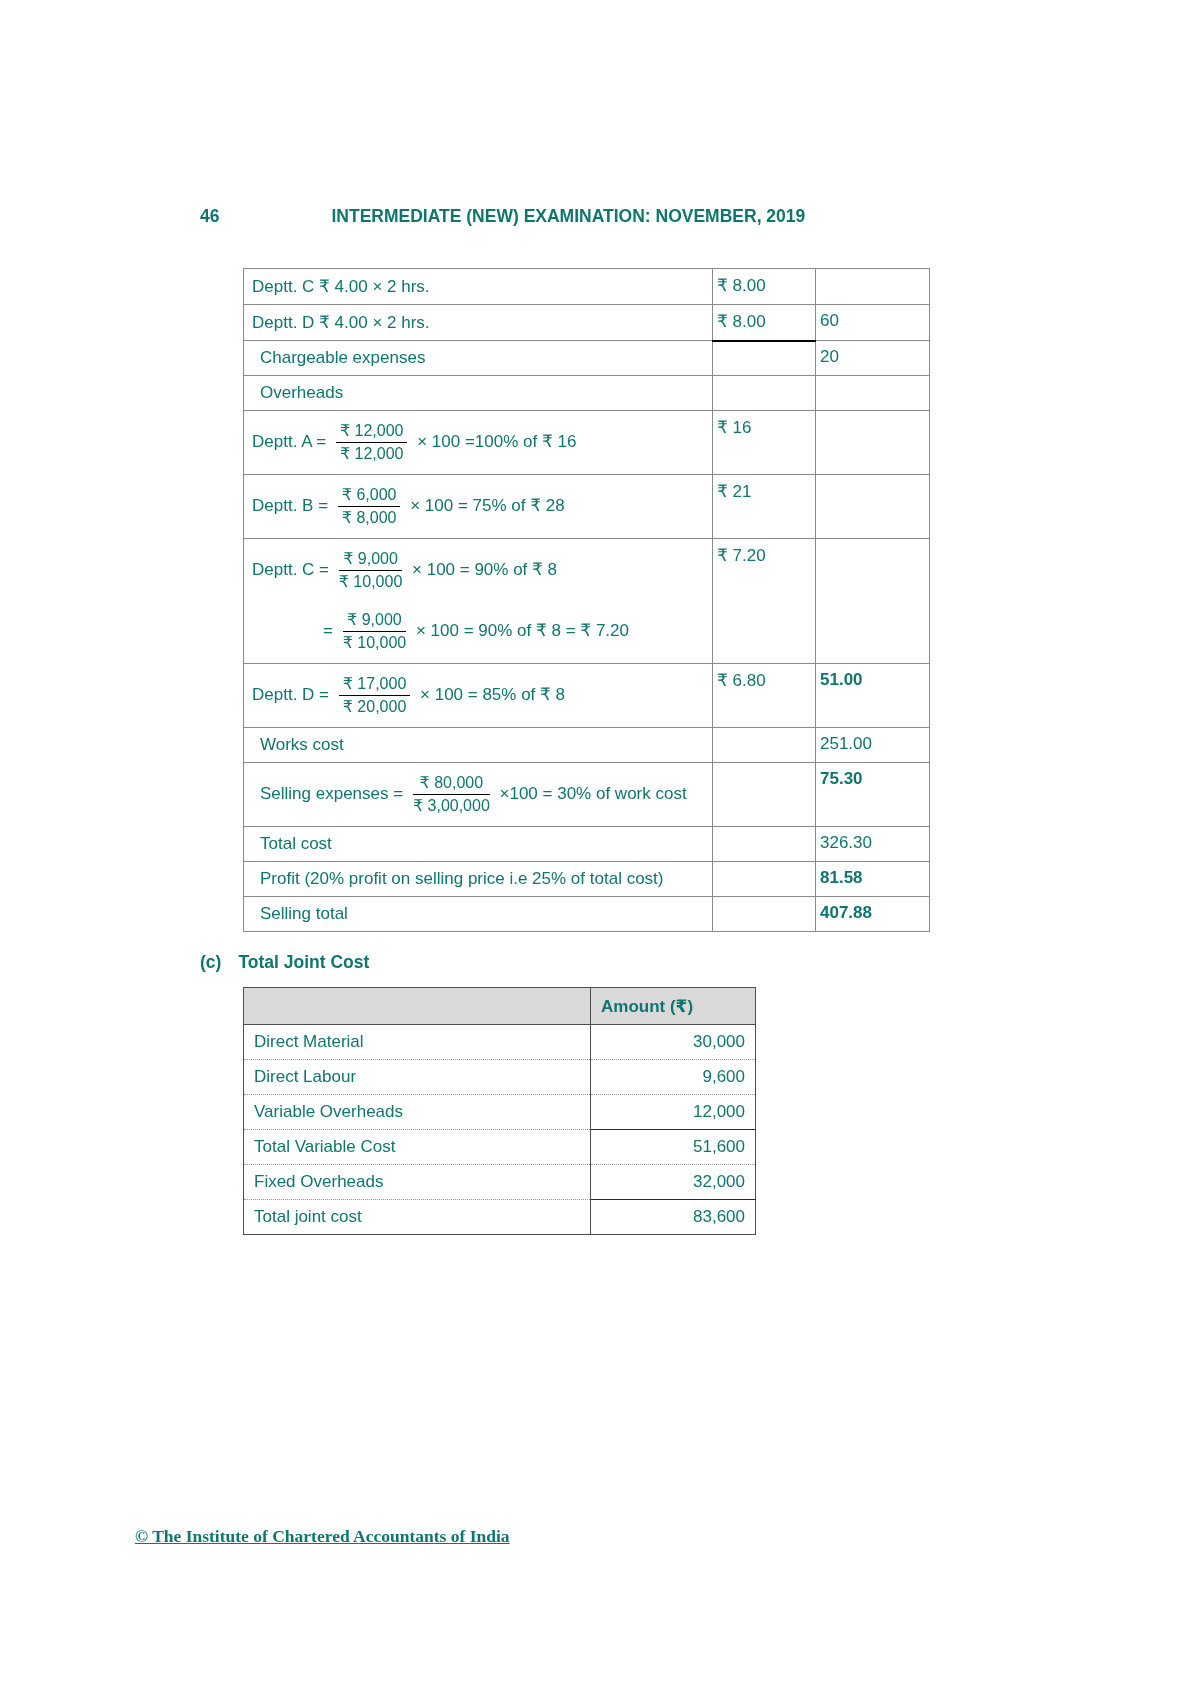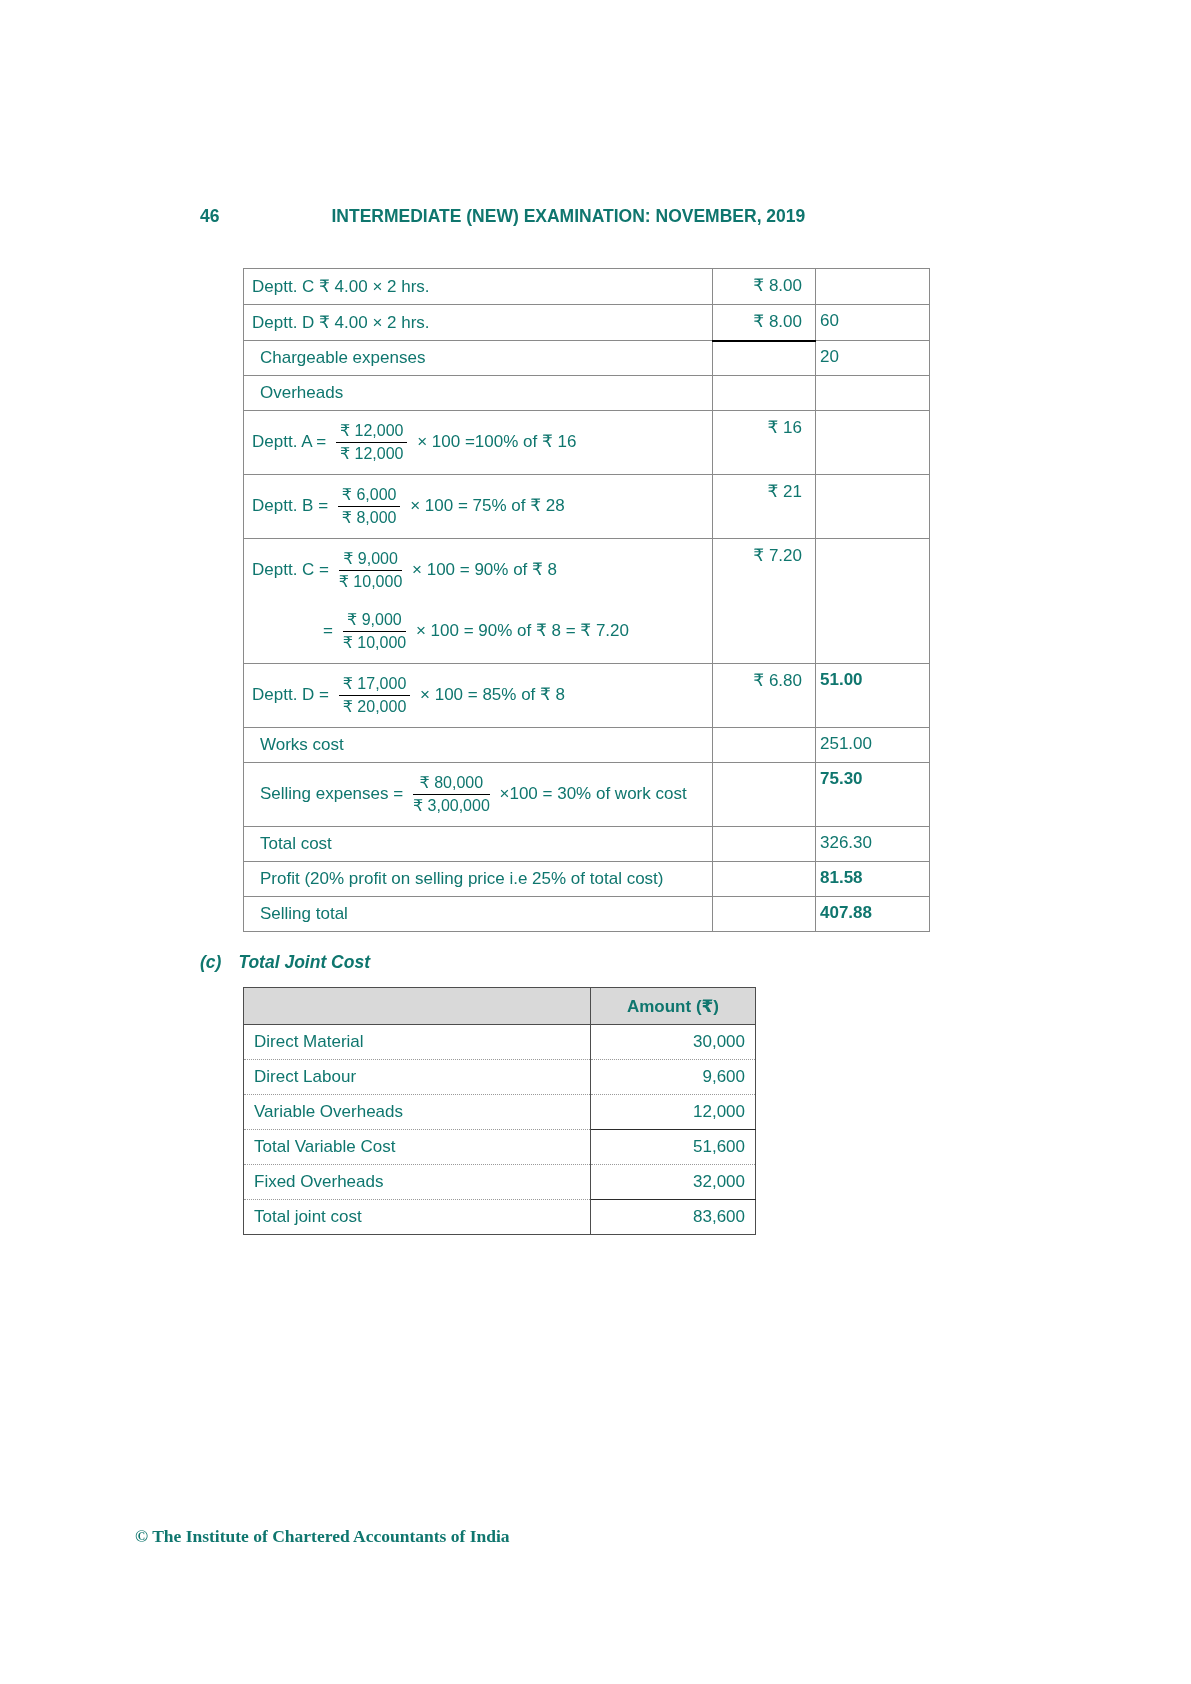--- a/index.html
+++ b/index.html
@@ -18,64 +18,64 @@
 
   
   table.cost-table {
     margin-left:243px; width:686px;
     border-collapse:collapse; font-size:17px; table-layout:fixed;
   }
   table.cost-table td { border:1px solid #8a8a8a; vertical-align:top; }
   table.cost-table { border:1px solid #5a5a5a; }
   td.c-label   { width:469px; padding:5px 8px; }
   td.c-label.ind { padding-left:16px; }
-  td.c-col2    { width:103px; text-align:right; padding:6px 13px 5px 4px; }
+  td.c-col2    { width:103px; padding:6px 13px 5px 4px; }
   td.c-col3    { width:114px; padding:6px 9px 5px 4px; }
   td.c-col2.sumline { border-bottom:2px solid #000; }
   td.bold { font-weight:bold; }
   .label-line { padding:2px 0; }
   .label-line.indent { padding-left:71px; margin-top:8px; }
   .frac {
     display:inline-block; vertical-align:middle; text-align:center;
     margin:3px 5px; font-size:16px; line-height:1.25;
   }
   .frac .num { display:block; border-bottom:1px solid #000; padding:0 4px 1px; }
   .frac .den { display:block; padding-top:1px; }
 
   
   .section-heading {
-    margin:20px 0 14px 200px; font-weight:bold; font-size:17.5px;font-style:italic;
+    margin:20px 0 14px 200px; font-weight:bold; font-size:17.5px;
   }
   .section-heading .sec-title { margin-left:17px; }
 
   
   table.joint-table {
     margin-left:243px; width:512px;
     border-collapse:collapse; font-size:17px; table-layout:fixed;
     border:1px solid #4d4d4d;
   }
   table.joint-table th, table.joint-table td {
     border-left:1px solid #4d4d4d; border-right:1px solid #4d4d4d;
   }
   table.joint-table thead th {
     background:#d9d9d9; border-bottom:1px solid #4d4d4d;
     font-weight:bold; padding:7px 10px; height:37px;
   }
   th.j-h-label { width:347px; }
-  th.j-h-amount { width:165px; text-align:center; }
+  th.j-h-amount { width:165px; text-align:left; }
   td.j-label  { padding:7px 10px; border-bottom:1px dotted #9a9a9a; }
   td.j-amount { padding:7px 10px; text-align:right; border-bottom:1px dotted #9a9a9a; }
   tr.sumrow td.j-amount { border-bottom:1px solid #2b2b2b; }
   table.joint-table tbody tr:last-child td { border-bottom:1px solid #4d4d4d; }
 
   
   .page-footer {
     position:absolute; top:1526px; left:135px;
     font-family:"Liberation Serif","DejaVu Serif",serif;
-    font-weight:bold; font-size:17.5px;
+    font-weight:bold; font-size:17.5px;text-decoration:underline;
   }
 </style>
 </head>
 <body>
 
 <div class="page">
 
   <div class="page-header">
     <span class="page-number">46</span><span class="header-title">INTERMEDIATE (NEW) EXAMINATION: NOVEMBER, 2019</span>
   </div>

